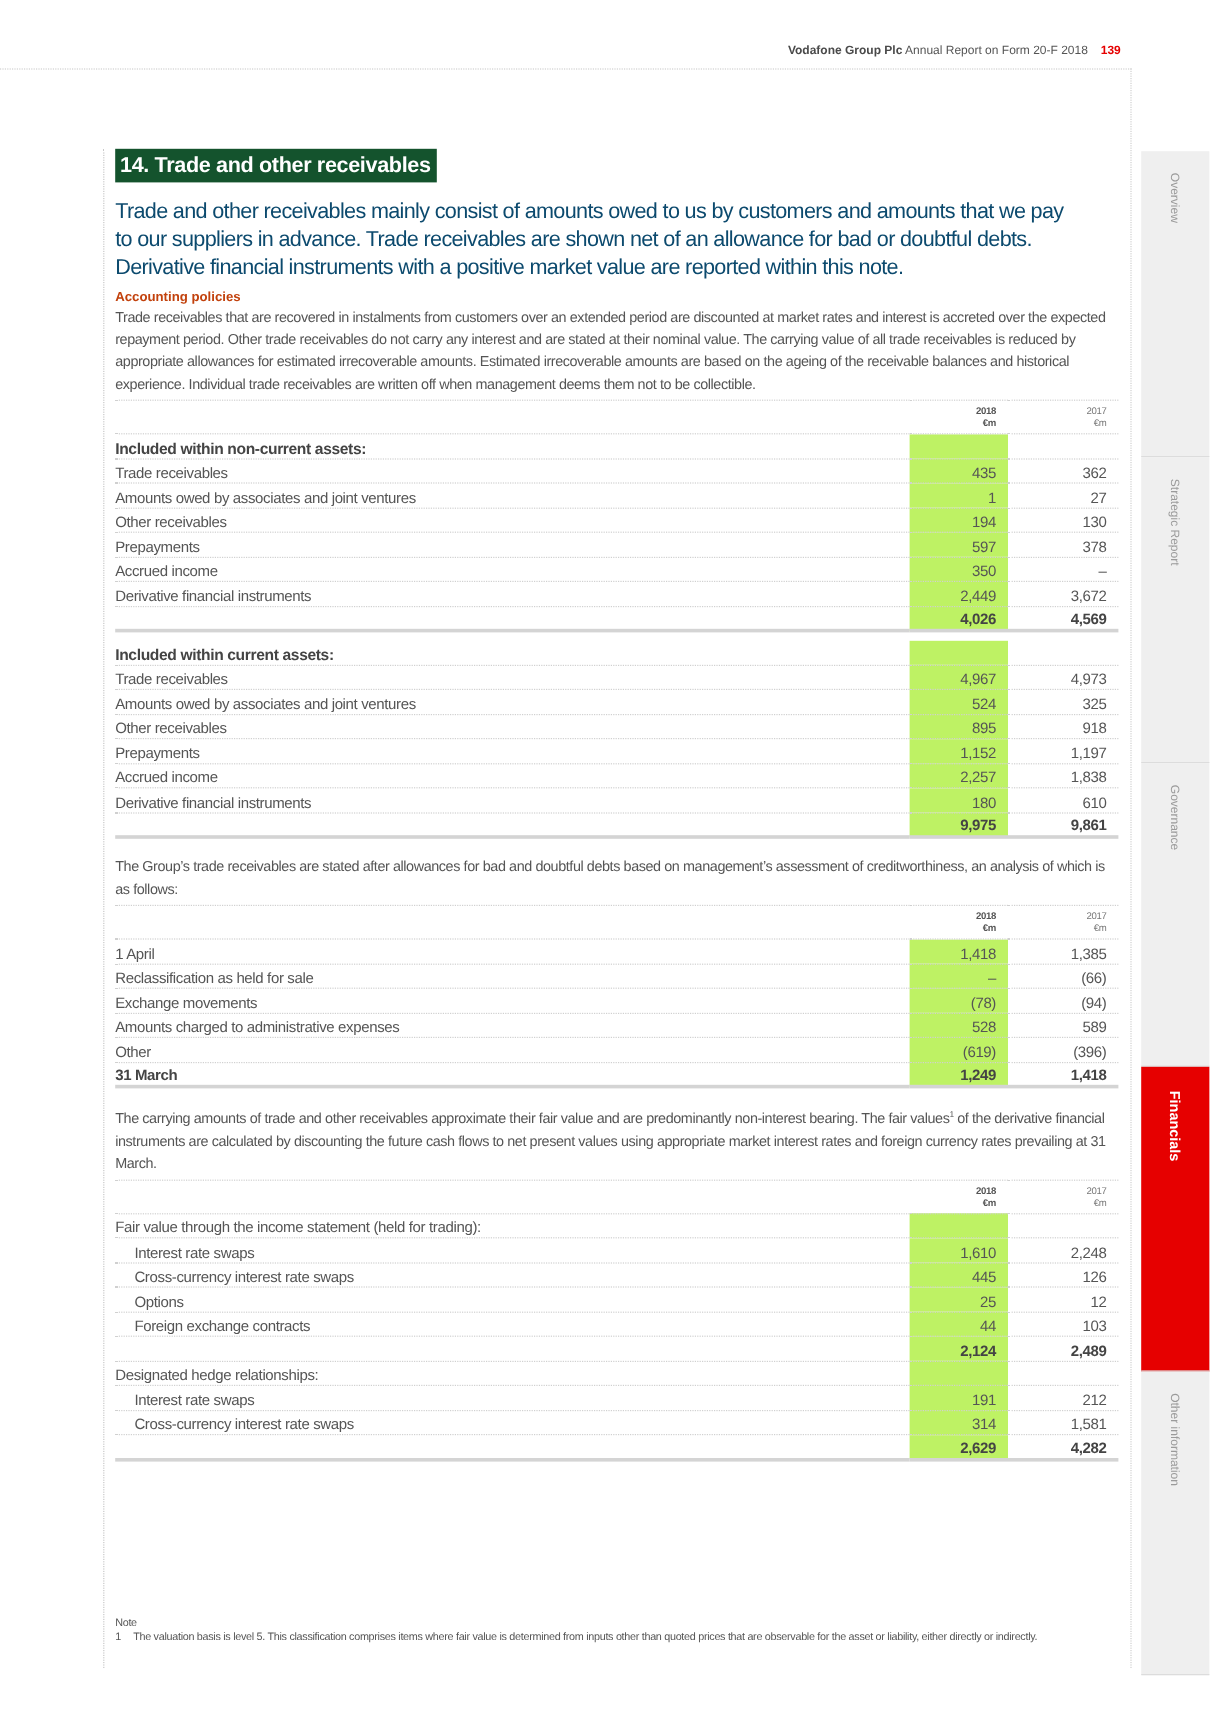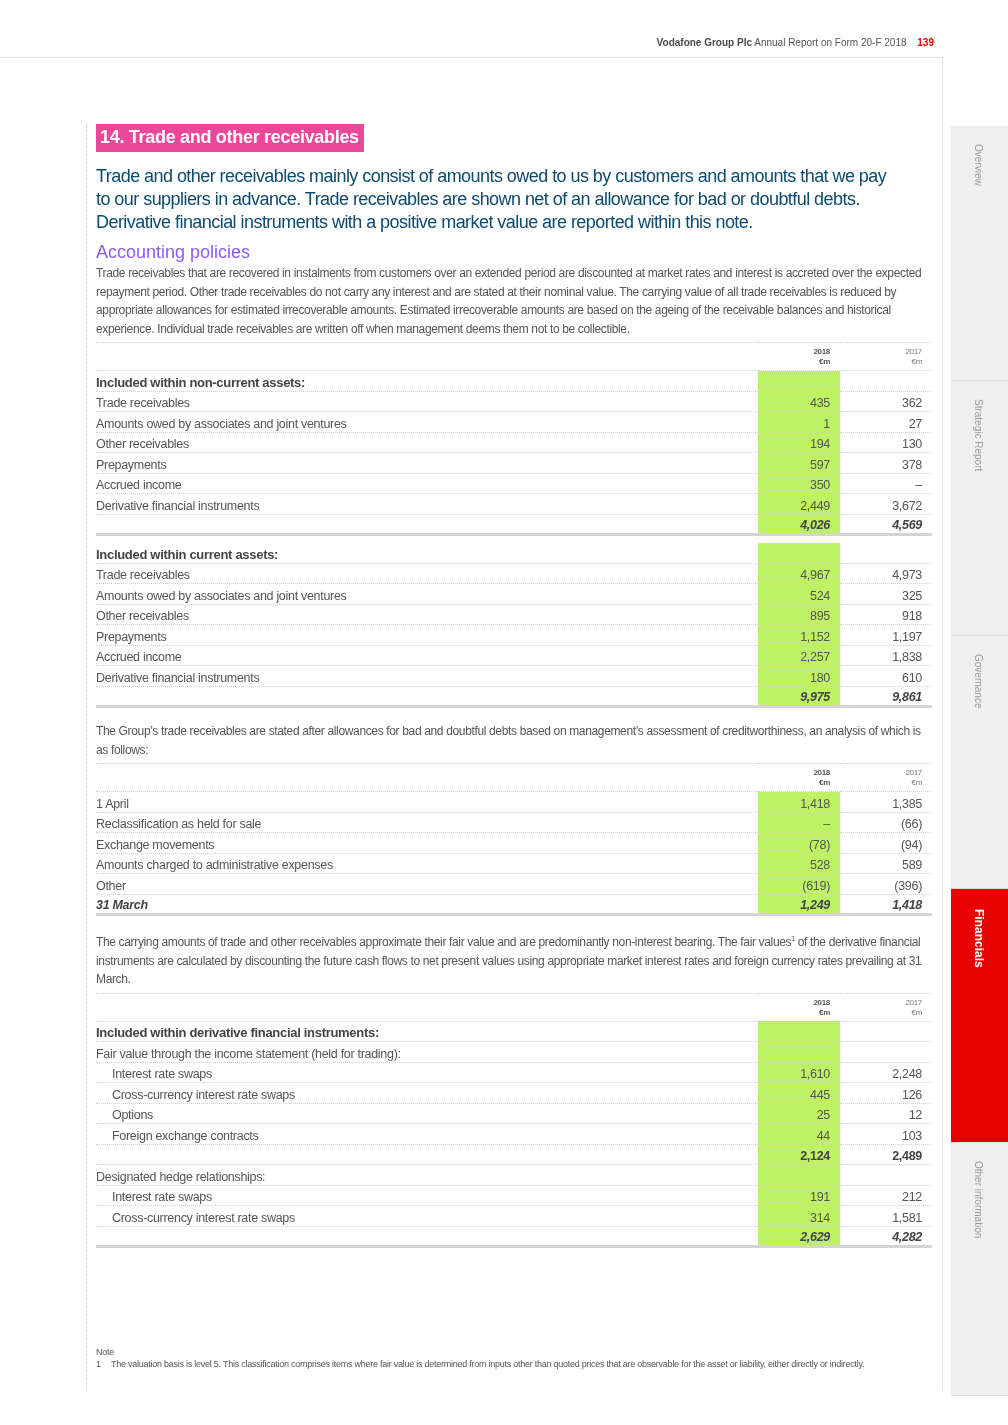--- a/index.html
+++ b/index.html
@@ -15,35 +15,35 @@
   .running-head .pg { font-weight: bold; color: #e60000; margin-left: 8px; }
 
   .sidebar { position: absolute; left: 951px; top: 126px; width: 57px; }
   .tab { position: relative; width: 57px; background: #efefef; border-bottom: 1px solid #dcdcdc; }
   .tab span { position: absolute; top: 18px; left: 50%; transform: translateX(-50%) rotate(90deg); transform-origin: center; white-space: nowrap; font-size: 10px; color: #9a9a9a; }
   .tab .lbl { display: block; position: absolute; left: 22px; top: 18px; writing-mode: vertical-rl; transform: none; font-size: 10px; color: #9a9a9a; }
   .tab.active { background: #e60000; }
   .tab.active .lbl { color: #ffffff; font-weight: bold; font-size: 12px; left: 21px; top: 20px; }
 
   .content { position: absolute; left: 96px; top: 124px; width: 836px; }
-  .section-title { display: inline-block; background: #ec4899; color: #fff; font-size: 18px; font-weight: bold; padding: 3px 5px 4px 4px; letter-spacing: -0.3px; }
+  .section-title { display: inline-block; background: #14532d; color: #fff; font-size: 18px; font-weight: bold; padding: 3px 5px 4px 4px; letter-spacing: -0.3px; }
   .intro { margin-top: 13px; color: #0c4a6e; font-size: 18px; line-height: 23px; letter-spacing: -0.55px; width: 800px; }
-  .subhead { margin-top: 8px; color: #8b5cf6; font-size: 18px; font-weight: normal; }
+  .subhead { margin-top: 8px; color: #c2410c; font-size: 11px; font-weight: bold; }
   .para { font-size: 12px; line-height: 18.5px; color: #555; letter-spacing: -0.35px; }
   .para sup { font-size: 7px; }
 
   table.fin { width: 836px; border-collapse: collapse; font-size: 12.5px; color: #555; letter-spacing: -0.3px; }
   table.fin td { height: 20.5px; border-bottom: 1px dotted #d0d0d0; padding: 0; vertical-align: bottom; padding-bottom: 1px; }
   table.fin td.num { text-align: right; width: 92px; padding-right: 10px; }
   table.fin td.c18 { background: #bef264; width: 82px; }
   table.fin tr.hdr td { height: 28px; font-size: 8px; line-height: 10px; vertical-align: bottom; padding-bottom: 3px; border-top: 1px dotted #d0d0d0; }
   table.fin tr.hdr td.c18 { background: transparent; font-weight: bold; color: #555; }
   table.fin tr.hdr td.c17 { color: #777; }
   table.fin tr.section td.label { font-weight: bold; color: #444; font-size: 13px; }
-  table.fin tr.total td { font-weight: bold; color: #444; border-bottom: 3px solid #d4d4d4; font-style: italic; }
+  table.fin tr.total td { font-weight: bold; color: #444; border-bottom: 3px solid #d4d4d4; }
   table.fin tr.bold td { font-weight: bold; color: #444; }
   table.fin td.indent { padding-left: 16px; }
   table.fin td.spacer { height: 8px; border-bottom: none; }
 
   .note { position: absolute; left: 96px; top: 1346px; font-size: 9px; color: #555; letter-spacing: -0.25px; line-height: 12px; width: 830px; }
   .note .fn { display: flex; }
   .note .fn .n { width: 15px; flex-shrink: 0; }
 </style>
 </head>
 <body>
@@ -219,25 +219,20 @@
 
   <p class="para" style="margin-top:14px;"><span>The carrying amounts of trade and other receivables approximate their fair value and are predominantly non-interest bearing. The fair values</span><sup>1</sup><span> of the derivative financial instruments are calculated by discounting the future cash flows to net present values using appropriate market interest rates and foreign currency rates prevailing at 31 March.</span></p>
 
   <table class="fin" style="margin-top:4px;">
     <tbody>
         <tr class="hdr">
       <td></td>
       <td class="num c18"><span>2018</span><br><span>€m</span></td>
       <td class="num c17"><span>2017</span><br><span>€m</span></td>
     </tr>
-    <tr class="section">
-      <td class="label">Included within derivative financial instruments:</td>
-          <td class="num c18"></td>
-          <td class="num"></td>
-    </tr>
     <tr>
           <td>Fair value through the income statement (held for trading):</td>
           <td class="num c18"></td>
           <td class="num"></td>
         </tr>
     <tr>
           <td class="indent">Interest rate swaps</td>
           <td class="num c18">1,610</td>
           <td class="num">2,248</td>
         </tr>

